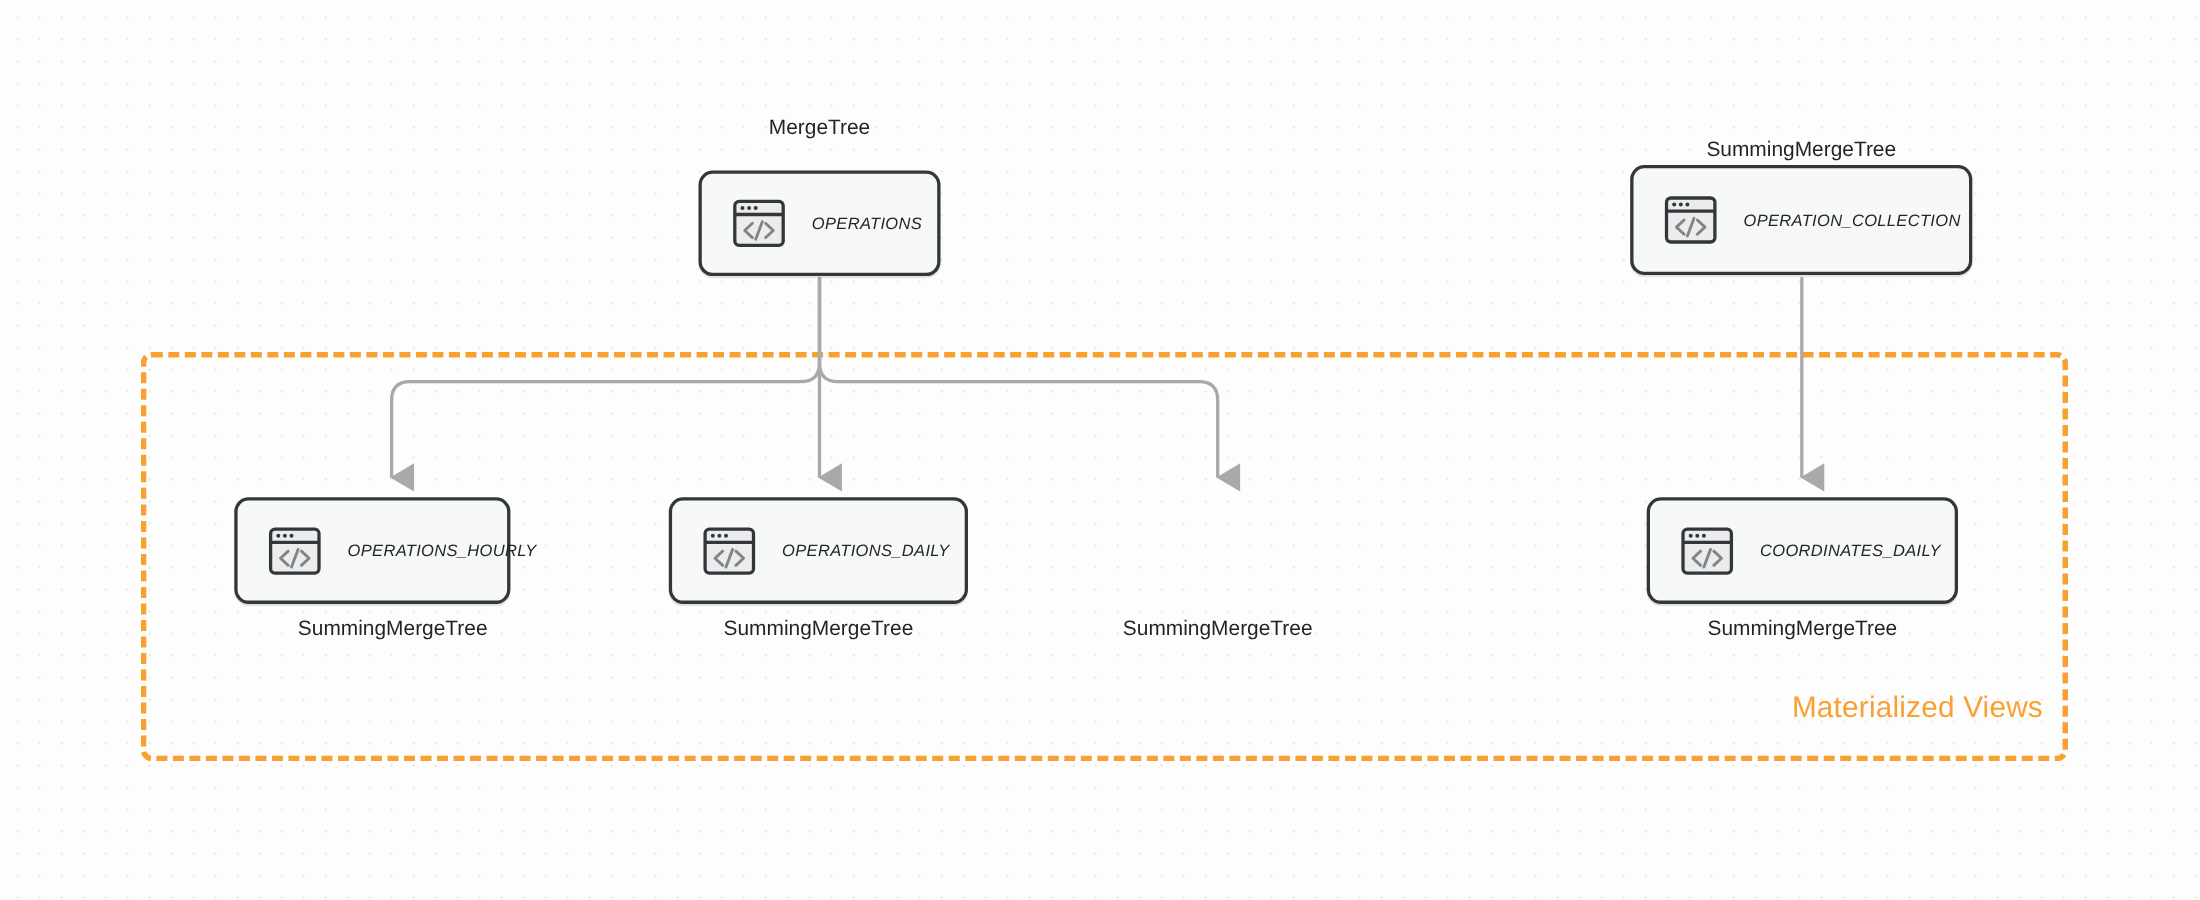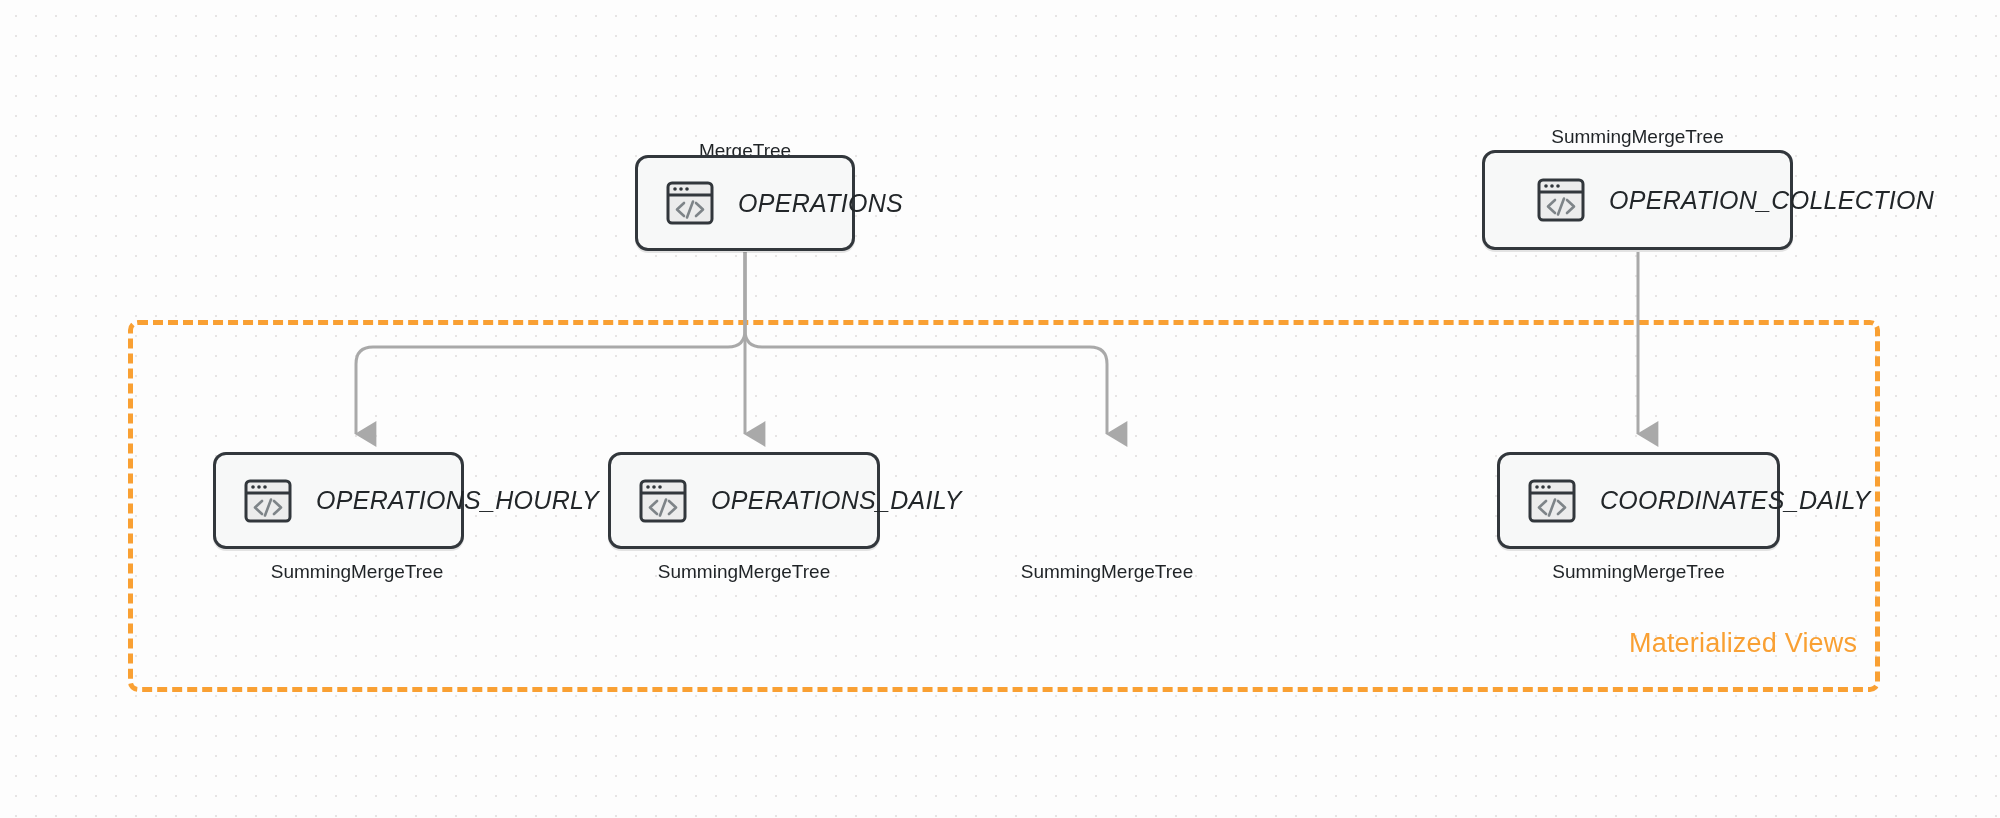--- a/index.html
+++ b/index.html
@@ -49,21 +49,21 @@
   }
   .node-icon {
     flex: 0 0 auto;
     margin-left: 26px;
     width: 52px;
     height: 52px;
   }
   .node-label {
     margin-left: 22px;
     font-style: italic;
-    font-size: 25px;
+    font-size: 15px;
     color: #222629;
     white-space: nowrap;
     letter-spacing: 0.3px;
     font-family: "Liberation Sans", sans-serif;
   }
 
   
   .caption {
     position: absolute;
     font-size: 19px;
@@ -100,38 +100,38 @@
 
     <path d="M 745 252 L 745 434" fill="none" stroke="#a9a9a9" stroke-width="3" marker-end="url(#arrowhead)"></path>
 
     <path d="M 745 252 L 745 330 Q 745 347 728 347 L 373 347 Q 356 347 356 364 L 356 434" fill="none" stroke="#a9a9a9" stroke-width="3" marker-end="url(#arrowhead)"></path>
 
     <path d="M 745 252 L 745 330 Q 745 347 762 347 L 1090 347 Q 1107 347 1107 364 L 1107 434" fill="none" stroke="#a9a9a9" stroke-width="3" marker-end="url(#arrowhead)"></path>
 
     <path d="M 1638 252 L 1638 434" fill="none" stroke="#a9a9a9" stroke-width="3" marker-end="url(#arrowhead)"></path>
   </svg>
 
-  <div class="caption" style="left:635px; top:140px; width:220px;">MergeTree</div>
+  <div class="caption" style="left:635px; top:106px; width:220px;">MergeTree</div>
   <div class="caption" style="left:1482px; top:126px; width:311px;">SummingMergeTree</div>
 
   <div class="node" style="left:635px; top:155px; width:220px; height:96px;">
     <svg class="node-icon" viewBox="0 0 52 52">
       <rect x="4" y="6" width="44" height="40" rx="4" fill="#ececec" stroke="#32373c" stroke-width="3"></rect>
       <line x1="4" y1="18" x2="48" y2="18" stroke="#32373c" stroke-width="3"></line>
       <circle cx="11" cy="12" r="1.8" fill="#32373c"></circle>
       <circle cx="17" cy="12" r="1.8" fill="#32373c"></circle>
       <circle cx="23" cy="12" r="1.8" fill="#32373c"></circle>
       <path d="M 20 26 L 13 32.5 L 20 39" fill="none" stroke="#7e8488" stroke-width="2.6" stroke-linecap="round" stroke-linejoin="round"></path>
       <path d="M 32 26 L 39 32.5 L 32 39" fill="none" stroke="#7e8488" stroke-width="2.6" stroke-linecap="round" stroke-linejoin="round"></path>
       <line x1="29" y1="24.5" x2="23" y2="40.5" stroke="#7e8488" stroke-width="2.6" stroke-linecap="round"></line>
     </svg>
     <span class="node-label">OPERATIONS</span>
   </div>
 
-  <div class="node" style="left:1482px; top:150px; width:311px; height:100px;padding-left:24px;">
+  <div class="node" style="left:1482px; top:150px; width:311px; height:100px;">
     <svg class="node-icon" viewBox="0 0 52 52">
       <rect x="4" y="6" width="44" height="40" rx="4" fill="#ececec" stroke="#32373c" stroke-width="3"></rect>
       <line x1="4" y1="18" x2="48" y2="18" stroke="#32373c" stroke-width="3"></line>
       <circle cx="11" cy="12" r="1.8" fill="#32373c"></circle>
       <circle cx="17" cy="12" r="1.8" fill="#32373c"></circle>
       <circle cx="23" cy="12" r="1.8" fill="#32373c"></circle>
       <path d="M 20 26 L 13 32.5 L 20 39" fill="none" stroke="#7e8488" stroke-width="2.6" stroke-linecap="round" stroke-linejoin="round"></path>
       <path d="M 32 26 L 39 32.5 L 32 39" fill="none" stroke="#7e8488" stroke-width="2.6" stroke-linecap="round" stroke-linejoin="round"></path>
       <line x1="29" y1="24.5" x2="23" y2="40.5" stroke="#7e8488" stroke-width="2.6" stroke-linecap="round"></line>
     </svg>

